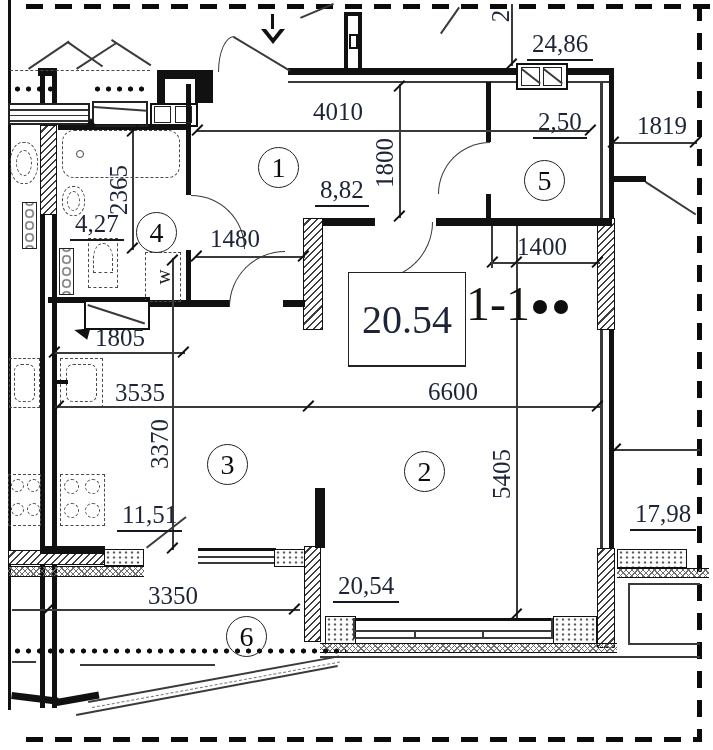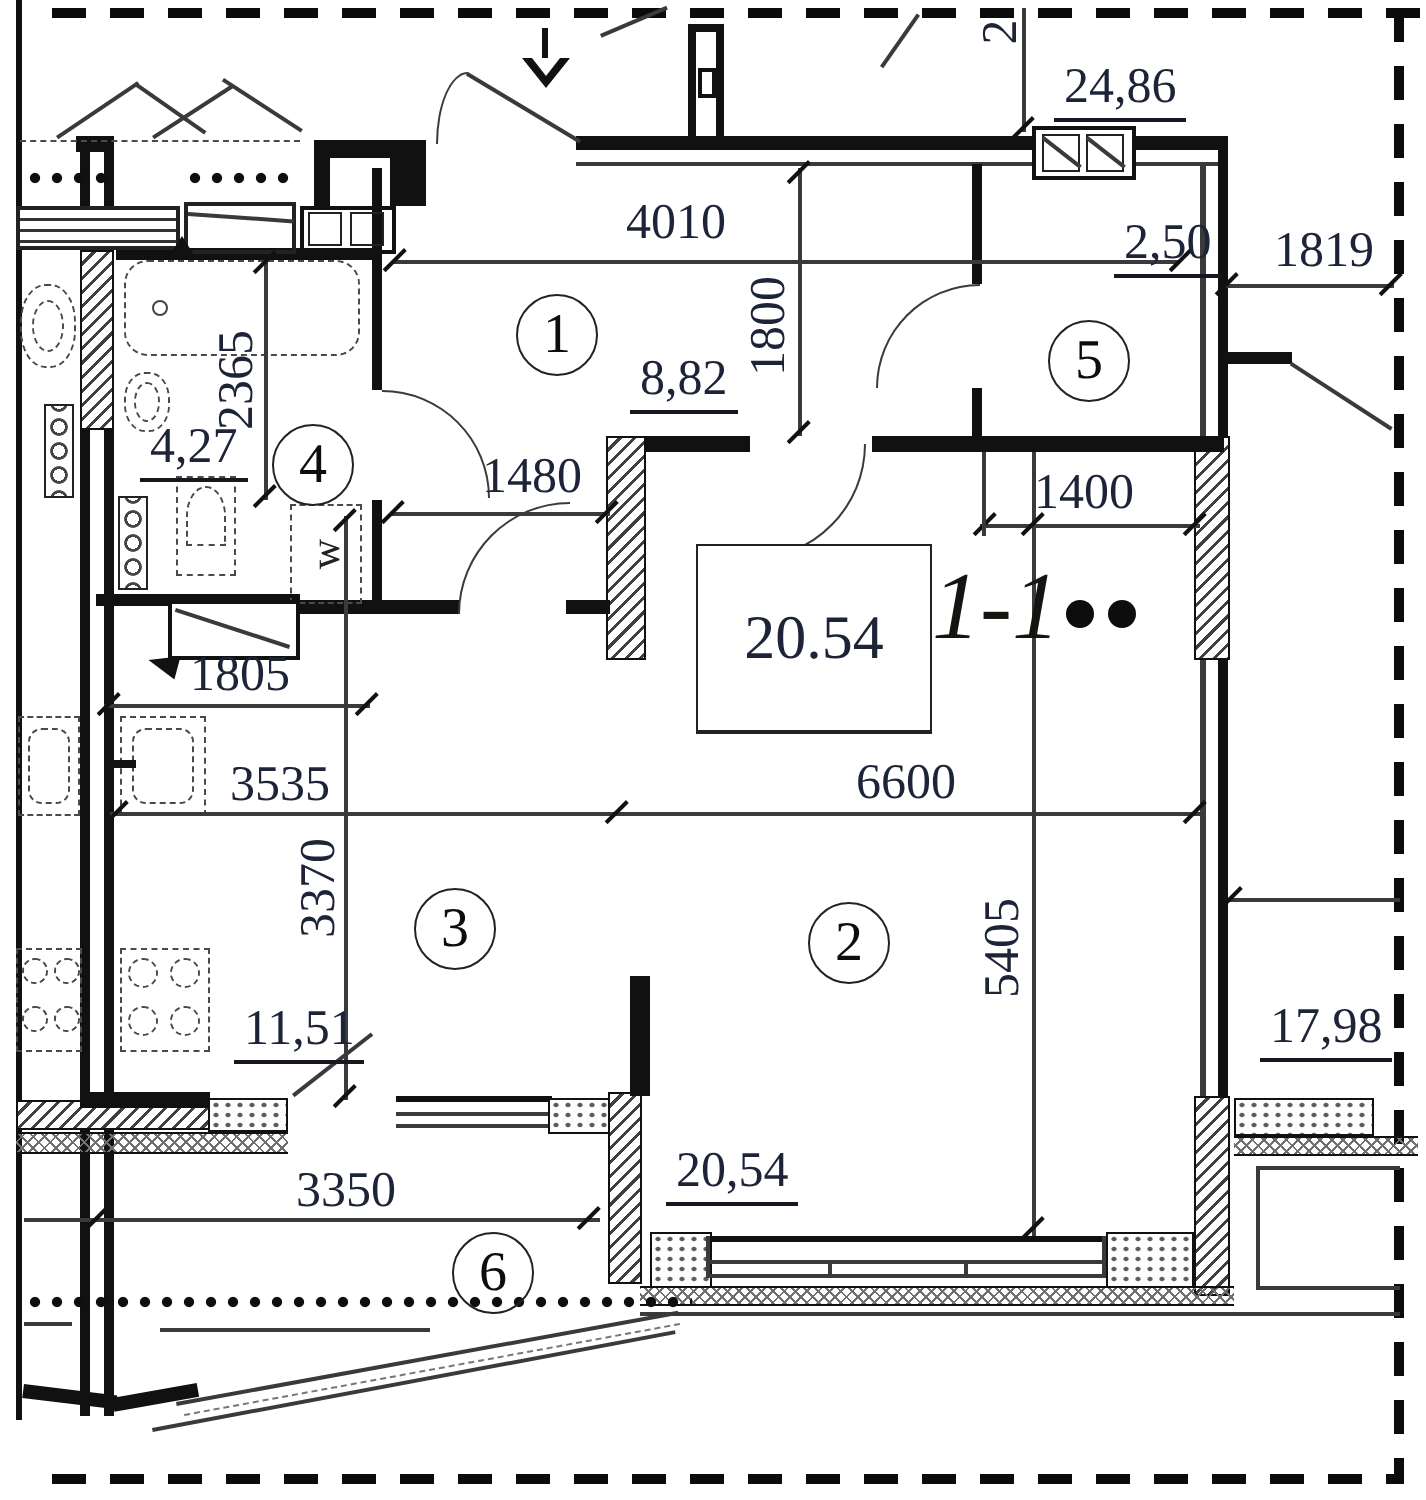--- a/index.html
+++ b/index.html
@@ -23,21 +23,21 @@
       background:repeating-linear-gradient(45deg,transparent 0 3px,#6f6f6f 3px 4px),
                  repeating-linear-gradient(-45deg,transparent 0 3px,#6f6f6f 3px 4px);}
   .dsh{position:absolute;border:1.6px dashed #4a4a4a;background:transparent;}
   .arc{position:absolute;border:0 solid #3a3a3a;background:transparent;}
   .dots{position:absolute;background-image:radial-gradient(circle,#0d0d12 2.3px,transparent 2.8px);
         background-size:11px 6px;}
   .dashH{position:absolute;height:5px;background:repeating-linear-gradient(90deg,#0b0b0b 0 17px,transparent 17px 29px);}
   .dashV{position:absolute;width:5px;background:repeating-linear-gradient(180deg,#0b0b0b 0 17px,transparent 17px 29px);}
   .dot{position:absolute;background:#0d0d0d;border-radius:50%;}
   .infobox{position:absolute;border:1.8px solid #222;background:#fff;display:flex;flex-direction:column;}
-  .infobox .cell{flex:1;display:flex;align-items:center;justify-content:center;font-size:31px;color:#1d2438;}
+  .infobox .cell{flex:1;display:flex;align-items:center;justify-content:center;font-size:40px;color:#1d2438;}
   .infobox .cell:first-child{border-bottom:1.8px solid #222;}
 </style>
 </head>
 <body>
 
 <div id="plan">
 
   <div class="dashH" style="left:26px;top:4px;width:687px;"></div>
   <div class="dashV" style="left:697px;top:4px;height:736px;"></div>
   <div class="dashH" style="left:26px;top:737px;width:676px;"></div>
@@ -220,32 +220,32 @@
     <div class="tick" style="left:287px;top:608px;"></div>
   <div class="tl" style="left:614px;top:449px;width:86px;height:1.5px;"></div>
   <div class="tick" style="left:608px;top:448px;"></div>
   <div class="tl" style="left:511px;top:4px;width:1.5px;height:62px;"></div>
   <div class="tick" style="left:504px;top:63px;"></div>
 
   <div class="t dim" style="left:313px;top:98px;">4010</div>
   <div class="t dim vt" style="left:385px;top:163px;">1800</div>
   <div class="t dim" style="left:637px;top:112px;">1819</div>
   <div class="t dim" style="left:517px;top:233px;">1400</div>
-  <div class="t dim" style="left:241px;top:225px;">1480</div>
+  <div class="t dim" style="left:210px;top:225px;">1480</div>
   <div class="t dim vt" style="left:119px;top:190px;">2365</div>
   <div class="t dim" style="left:95px;top:324px;">1805</div>
   <div class="t dim" style="left:115px;top:379px;">3535</div>
   <div class="t dim vt" style="left:160px;top:444px;">3370</div>
   <div class="t dim" style="left:428px;top:378px;">6600</div>
   <div class="t dim vt" style="left:502px;top:474px;">5405</div>
   <div class="t dim" style="left:148px;top:582px;">3350</div>
   <div class="t dim vt" style="left:501px;top:16px;">2</div>
 
   <div class="t area" style="left:315px;top:176px;">8,82</div>
-  <div class="t area" style="left:533px;top:108px;margin-left:24px;">2,50</div>
+  <div class="t area" style="left:533px;top:108px;">2,50</div>
   <div class="t area" style="left:527px;top:30px;">24,86</div>
   <div class="t area" style="left:70px;top:210px;">4,27</div>
   <div class="t area" style="left:117px;top:501px;">11,51</div>
   <div class="t area" style="left:630px;top:500px;">17,98</div>
   <div class="t area" style="left:333px;top:572px;">20,54</div>
 
   <div class="circle" style="left:258px;top:147px;">
       <span>1</span>
     </div>
   <div class="circle" style="left:404px;top:451px;">
@@ -260,17 +260,17 @@
   <div class="circle" style="left:524px;top:160px;">
       <span>5</span>
     </div>
   <div class="circle" style="left:226px;top:616px;">
       <span>6</span>
     </div>
 
   <div class="infobox" style="left:348px;top:272px;width:118px;height:95px;">
     <div class="cell">20.54</div>
   </div>
-  <div class="t" style="left:466px;top:276px;font-size:48px;color:#161410;font-style:italic;">1-1</div>
+  <div class="t" style="left:466px;top:276px;font-size:48px;color:#161410;">1-1</div>
   <div class="dot" style="left:533px;top:300px;width:14px;height:14px;"></div>
   <div class="dot" style="left:554px;top:300px;width:14px;height:14px;"></div>
 
 </div>
 
 </body></html>

